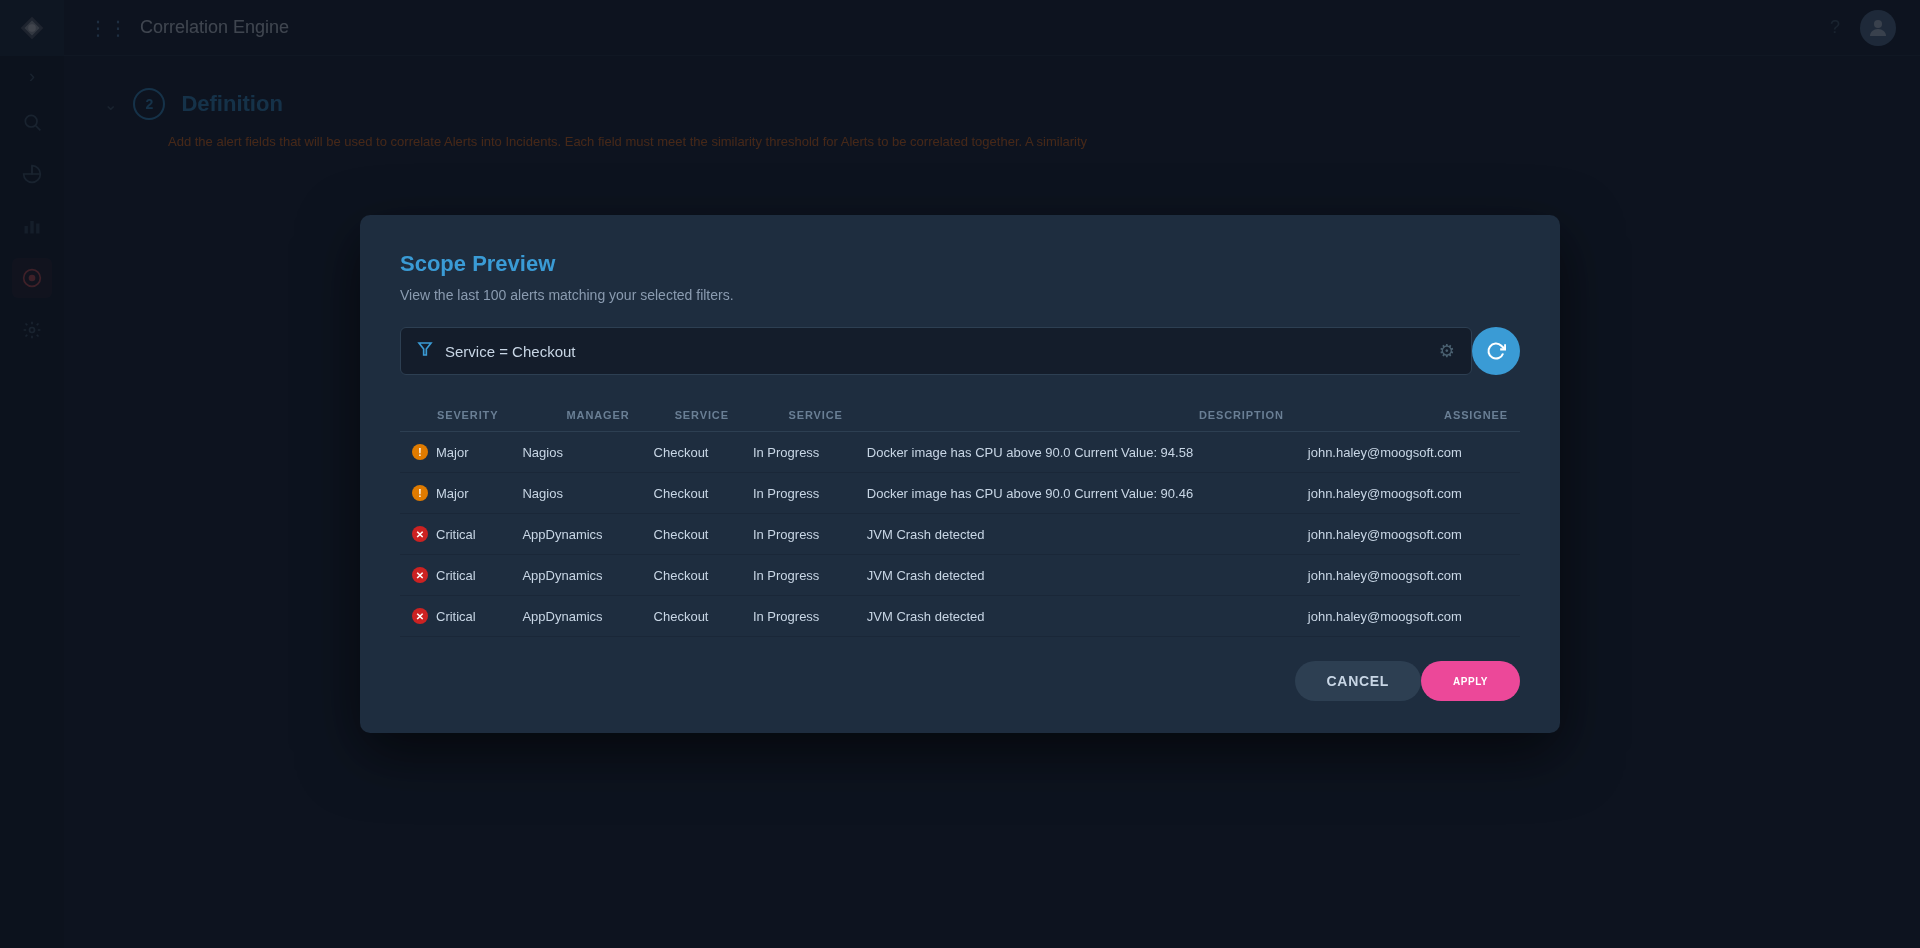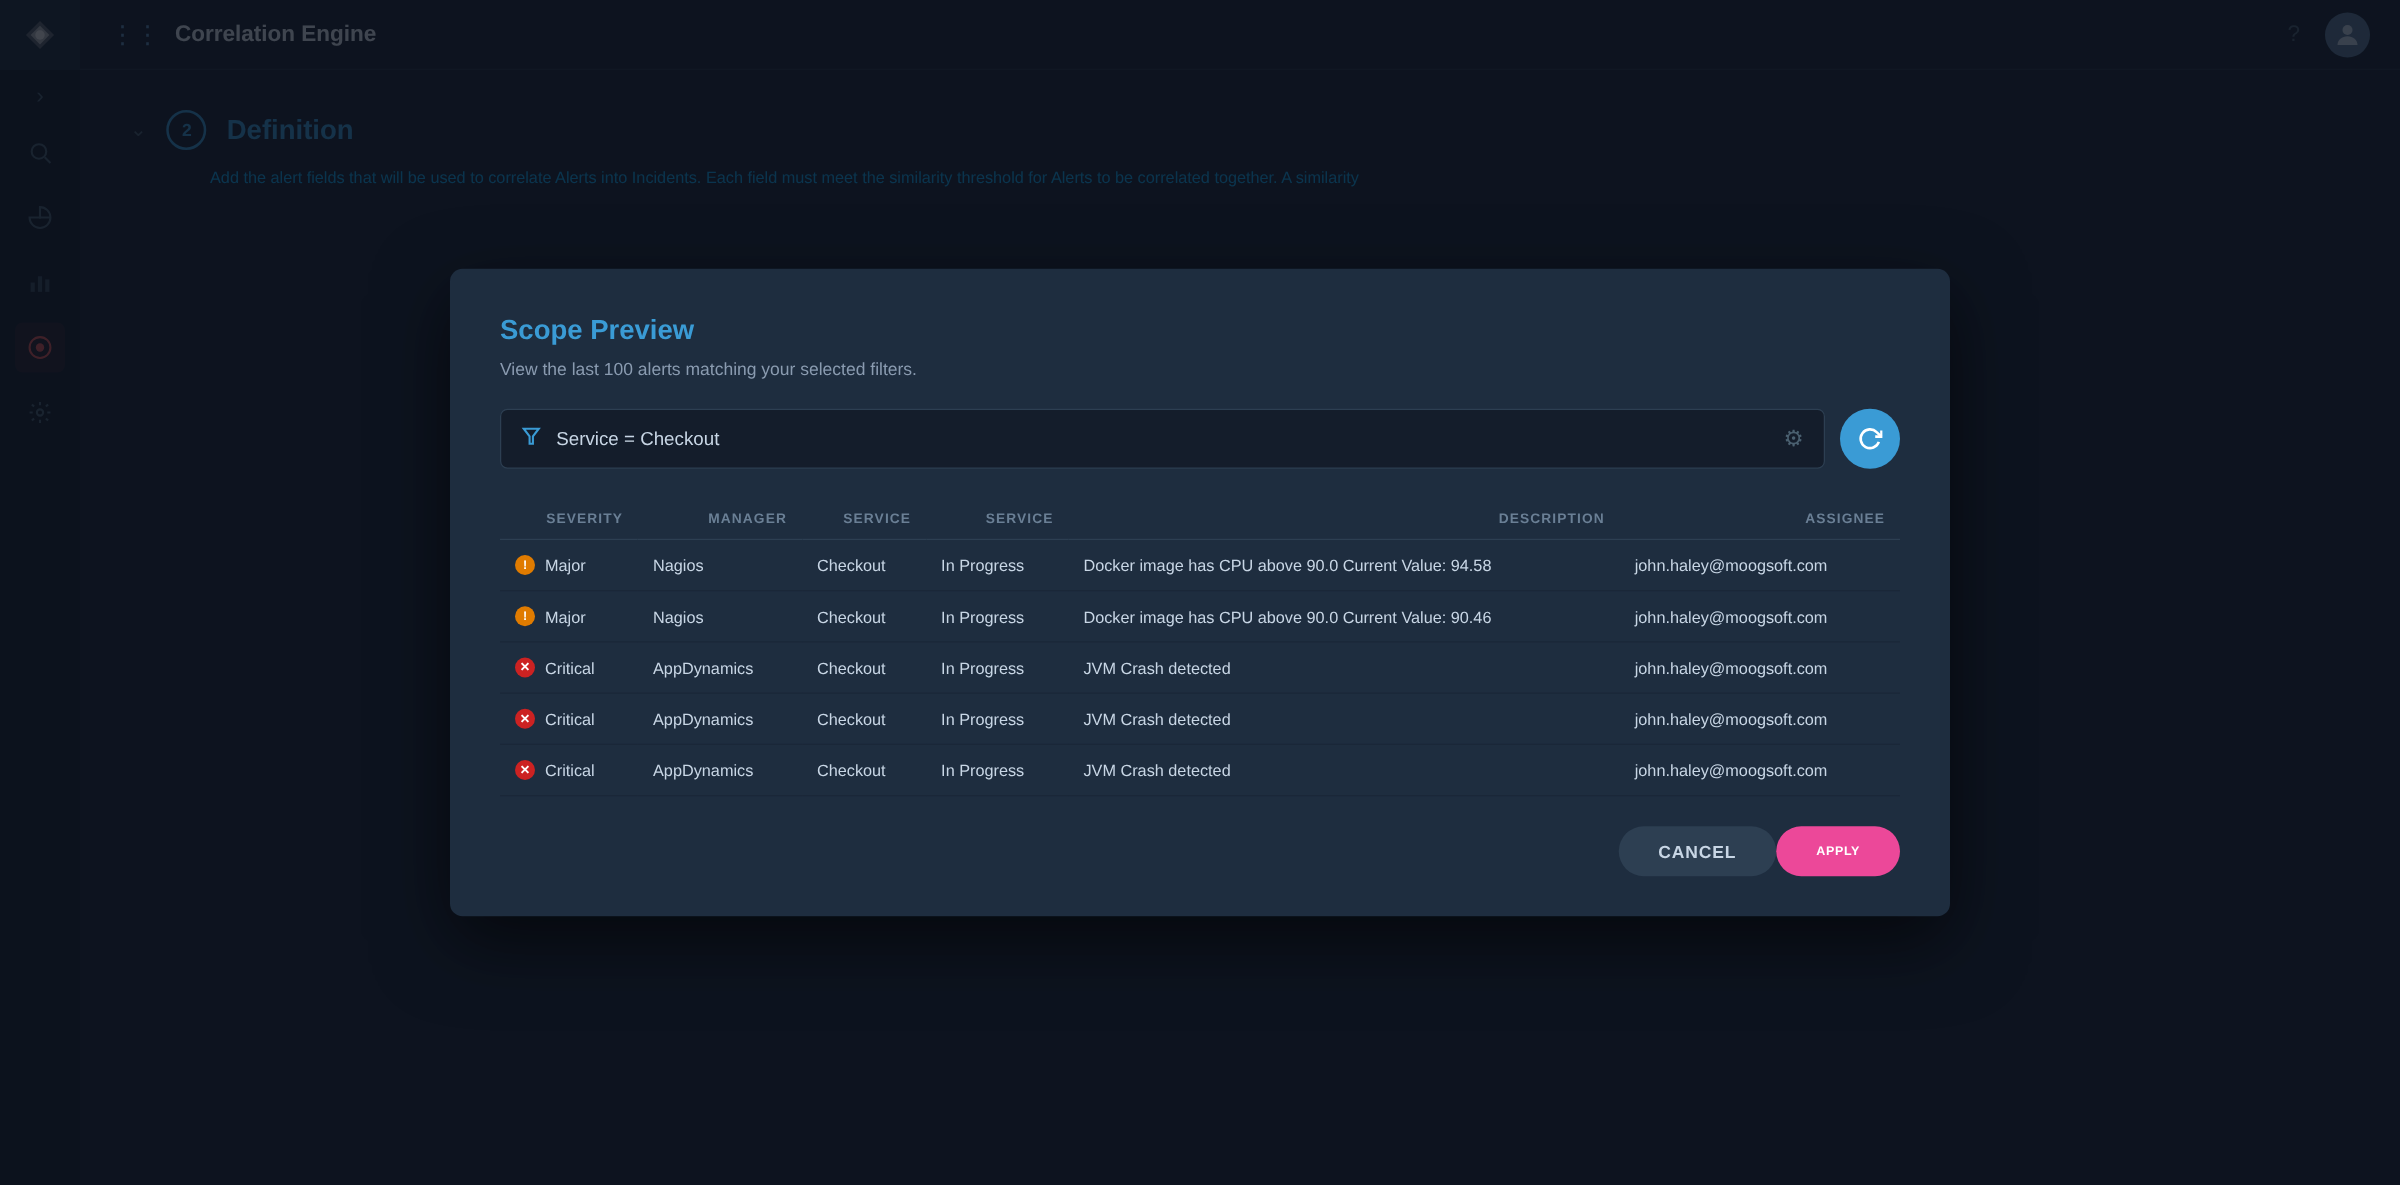--- a/index.html
+++ b/index.html
@@ -85,21 +85,21 @@
       border-bottom: 1px solid #253040;
       z-index: 9;
     }
     .topbar-icon {
       color: #5b8db8;
       font-size: 20px;
       margin-right: 12px;
     }
     .topbar-title {
       font-size: 18px;
-      font-weight: 700;
+      font-weight: 400;
       color: #e0e8f0;
     }
     .topbar-right {
       margin-left: auto;
       display: flex;
       align-items: center;
       gap: 20px;
     }
     .topbar-help {
       color: #4a6070;
@@ -154,21 +154,21 @@
       font-weight: 600;
       font-size: 14px;
     }
     .step-title {
       font-size: 22px;
       font-weight: 600;
       color: #3a9bd5;
       text-align: right;
     }
     .step-description {
-      color: #0ea5e9;
+      color: #f97316;
       font-size: 13px;
       margin-left: 64px;
       line-height: 1.5;
     }
 
     
     .modal-overlay {
       position: fixed;
       top: 0;
       left: 0;
@@ -199,21 +199,21 @@
     .modal-subtitle {
       color: #8a9bb0;
       font-size: 14px;
       margin-bottom: 24px;
     }
 
     
     .filter-bar {
       display: flex;
       align-items: center;
-      gap: 12px;
+      gap: 0;
       margin-bottom: 24px;
     }
     .filter-input-wrapper {
       flex: 1;
       background: #141d2b;
       border: 1px solid #2d3f52;
       border-radius: 6px;
       display: flex;
       align-items: center;
       padding: 0 16px;

